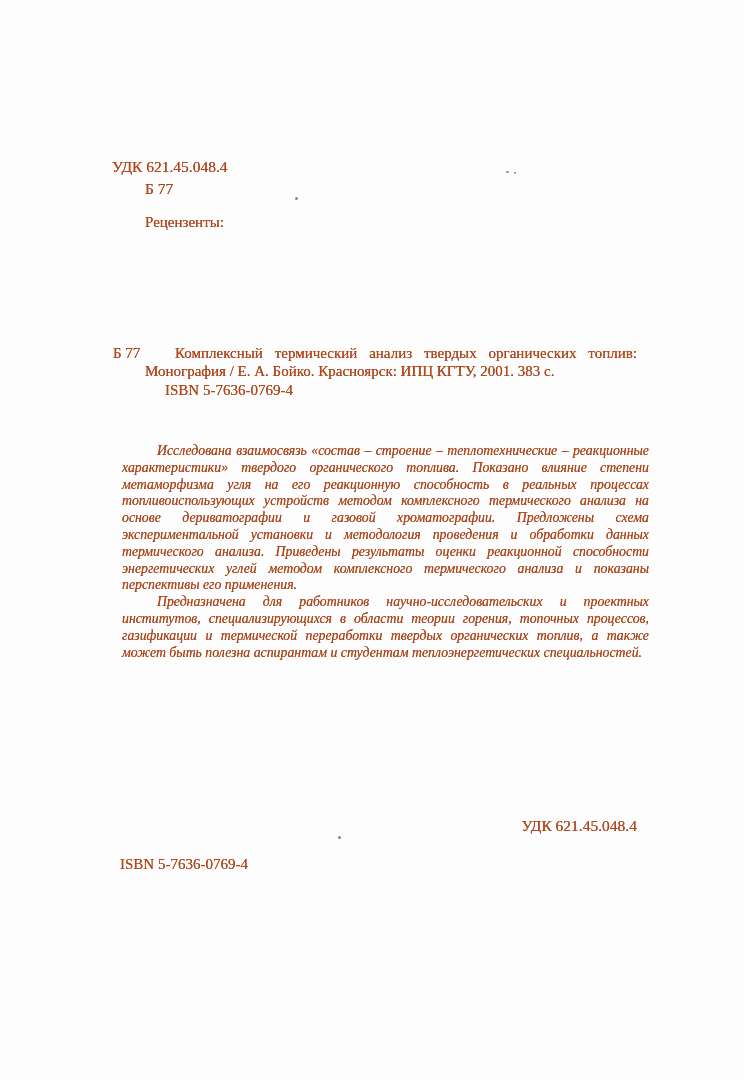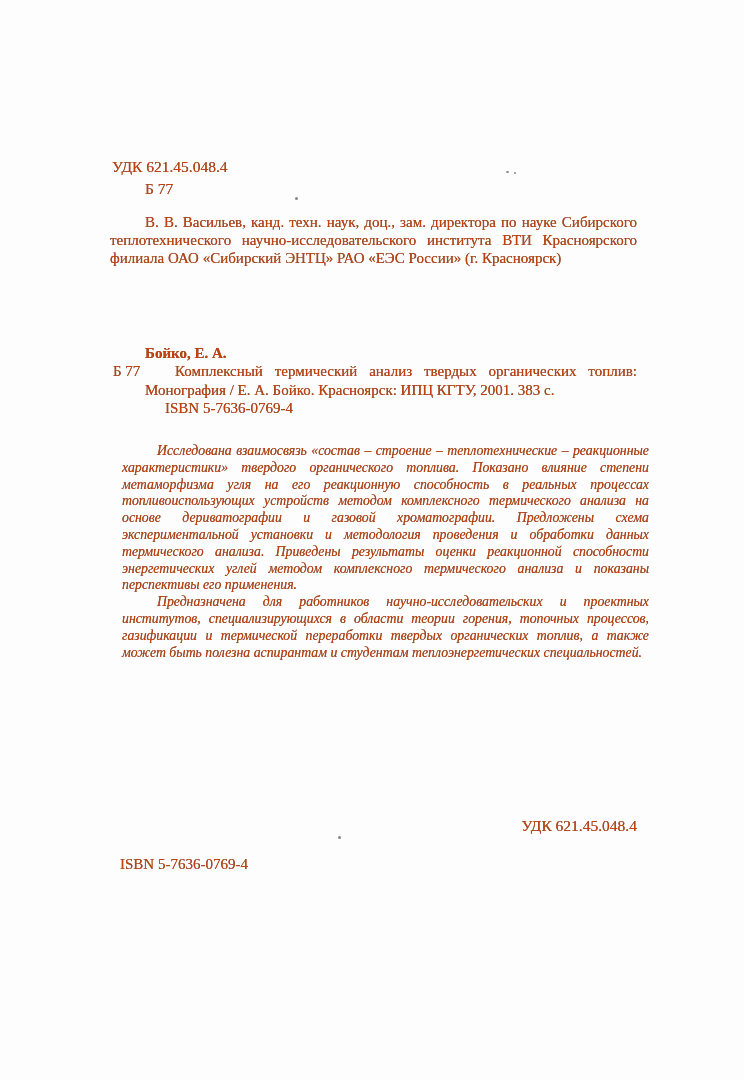--- a/index.html
+++ b/index.html
@@ -98,25 +98,24 @@
 <body>
 
 <div class="page">
 
   <div class="udc-block">
     <p>УДК 621.45.048.4</p>
     <p class="bbk">Б 77</p>
   </div>
 
   <div class="reviewers">
-    <p class="reviewer">В. В. Васильев, канд. техн. наук, доц., зам. директора по науке Сибирского теплотехнического научно-исследовательского института ВТИ Красноярского филиала ОАО «Сибирский ЭНТЦ» РАО «ЕЭС России» (г. Красноярск)</p>
+    <p class="reviewers-heading">Рецензенты:</p>
   </div>
 
   <div class="catalog">
-    <p class="catalog-author">Бойко, Е. А.</p>
     <div class="catalog-line">
       <span class="catalog-code">Б 77</span>
       <p class="catalog-title">Комплексный термический анализ твердых органических топлив: Монография / Е. А. Бойко. Красноярск: ИПЦ КГТУ, 2001. 383 с.</p>
     </div>
     <p class="catalog-isbn">ISBN 5-7636-0769-4</p>
   </div>
 
   <div class="abstract">
     <p>Исследована взаимосвязь «состав – строение – теплотехнические – реакционные характеристики» твердого органического топлива. Показано влияние степени метаморфизма угля на его реакционную способность в реальных процессах топливоиспользующих устройств методом комплексного термического анализа на основе дериватографии и газовой хроматографии. Предложены схема экспериментальной установки и методология проведения и обработки данных термического анализа. Приведены результаты оценки реакционной способности энергетических углей методом комплексного термического анализа и показаны перспективы его применения.</p>
     <p>Предназначена для работников научно-исследовательских и проектных институтов, специализирующихся в области теории горения, топочных процессов, газификации и термической переработки твердых органических топлив, а также может быть полезна аспирантам и студентам теплоэнергетических специальностей.</p>

